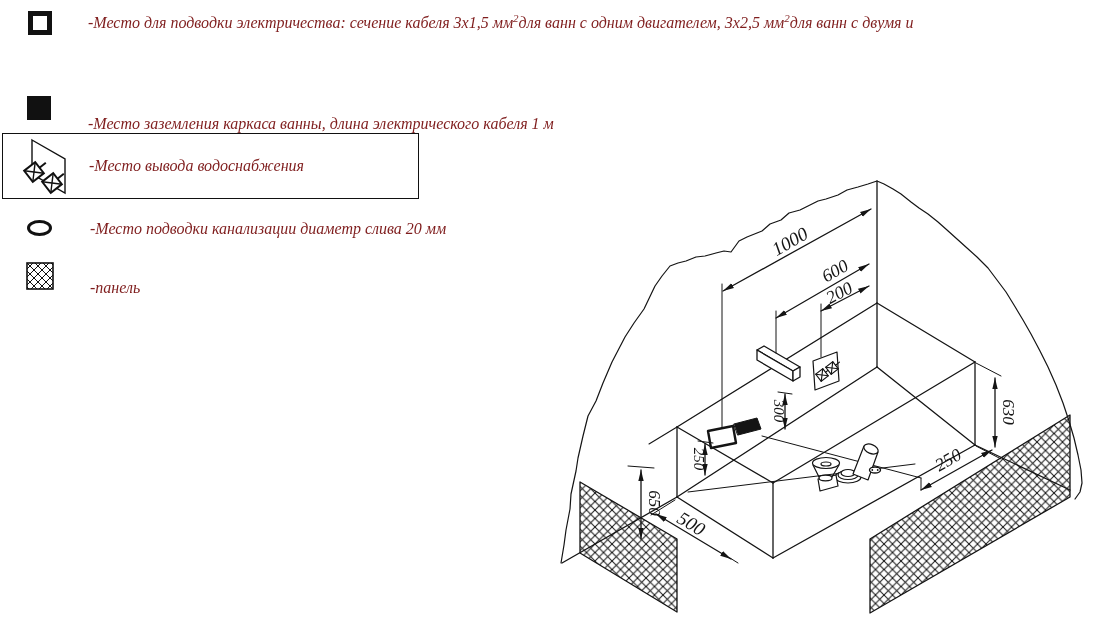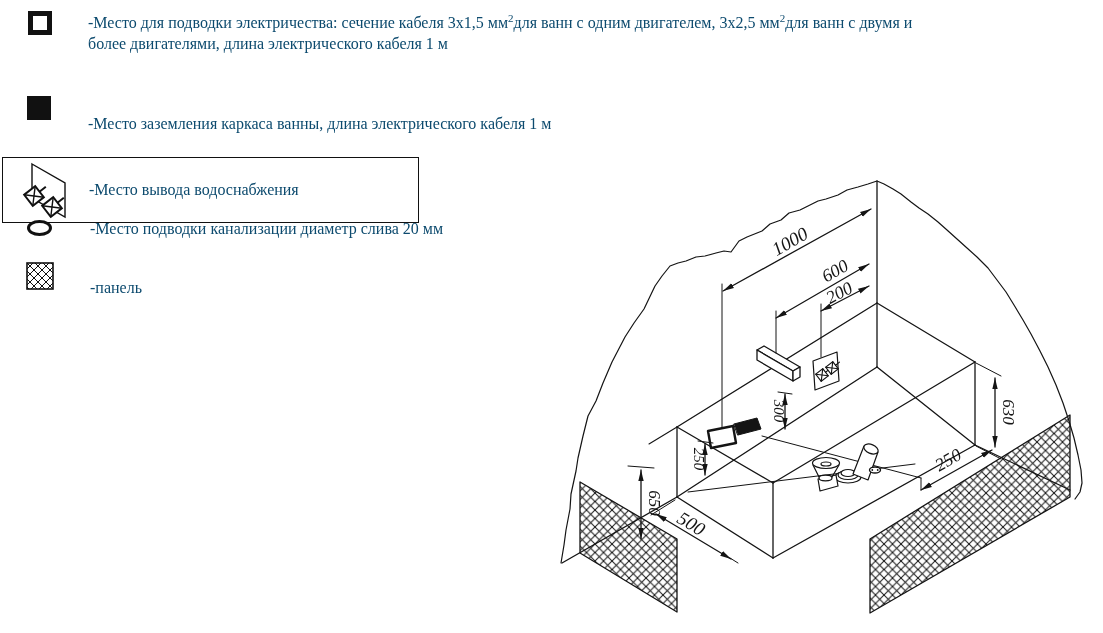--- a/index.html
+++ b/index.html
@@ -8,39 +8,40 @@
     width: 1103px;
     height: 633px;
     background: #ffffff;
     font-family: "Liberation Serif", serif;
     overflow: hidden;
     position: relative;
   }
   .page { position: absolute; left: 0; top: 0; width: 1103px; height: 633px; }
   .legend-text {
     position: absolute;
+    font-style: italic;
     font-size: 16px;
     line-height: 21px;
-    color: #0c4a6e;
+    color: #7f1d1d;
     white-space: normal;
   }
   .legend-text sup { font-size: 11px; line-height: 0; }
   .sym-electric {
     position: absolute; left: 28px; top: 11px;
     width: 14px; height: 14px;
     border: 5px solid #111; background: #fff;
   }
   .sym-ground {
     position: absolute; left: 27px; top: 96px;
     width: 24px; height: 24px; background: #111;
   }
   .water-row-box {
     position: absolute; left: 2px; top: 133px;
     width: 415px; height: 64px;
-    border: 1.5px solid #111; background: #fff; margin-top: 24px;
+    border: 1.5px solid #111; background: #fff;
   }
   .sym-oval {
     position: absolute; left: 27px; top: 220px;
     width: 19px; height: 10px;
     border: 3.5px solid #111; border-radius: 50%;
   }
   svg { display: block; }
   .diagram-svg { position: absolute; left: 550px; top: 150px; }
   .sym-water-svg { position: absolute; left: 16px; top: 4px; }
   .sym-panel-svg { position: absolute; left: 26px; top: 262px; }
@@ -53,21 +54,20 @@
 </head>
 <body>
 
 <div class="page">
 
   <div>
 
     <div class="sym-electric"></div>
     <div class="legend-text" style="left:88px; top:12px; width:1010px;">
       <span>-Место для подводки электричества: сечение кабеля 3х1,5 мм</span><sup>2</sup><span>для ванн с одним двигателем, 3х2,5 мм</span><sup>2</sup><span>для ванн с двумя и</span><br>
-      <span>более двигателями, длина электрического кабеля 1 м</span>
     </div>
 
     <div class="sym-ground"></div>
     <div class="legend-text" style="left:88px; top:97px; width:900px;margin-top:16px;">-Место заземления каркаса ванны, длина электрического кабеля 1 м</div>
 
     <div class="water-row-box">
       <svg class="sym-water-svg" width="54" height="60" viewBox="0 0 54 60">
         <g stroke="#111" fill="none" stroke-width="1.4">
           <polygon points="13,2 46,21 46,55 13,36" fill="#fff"></polygon>
           <g>

